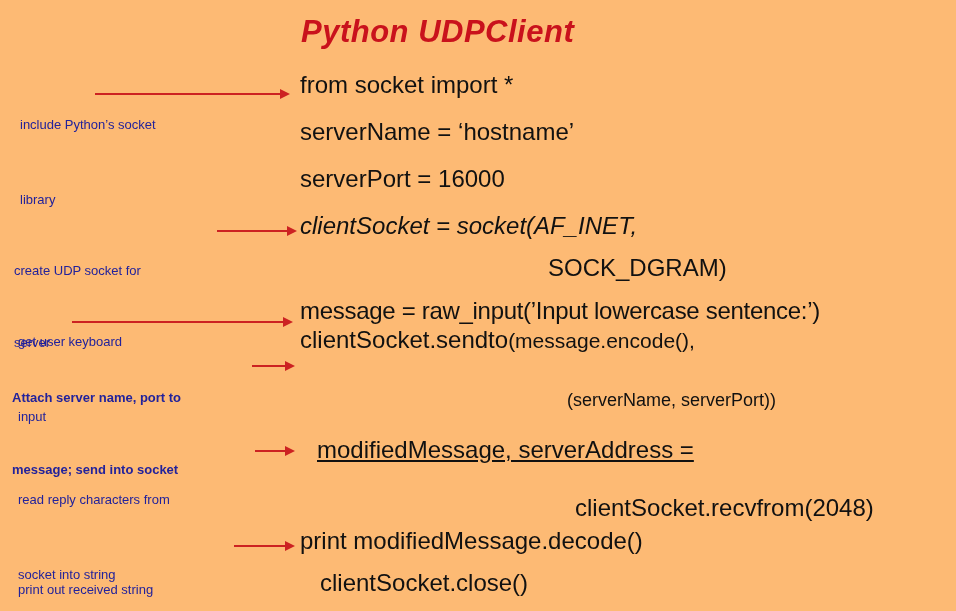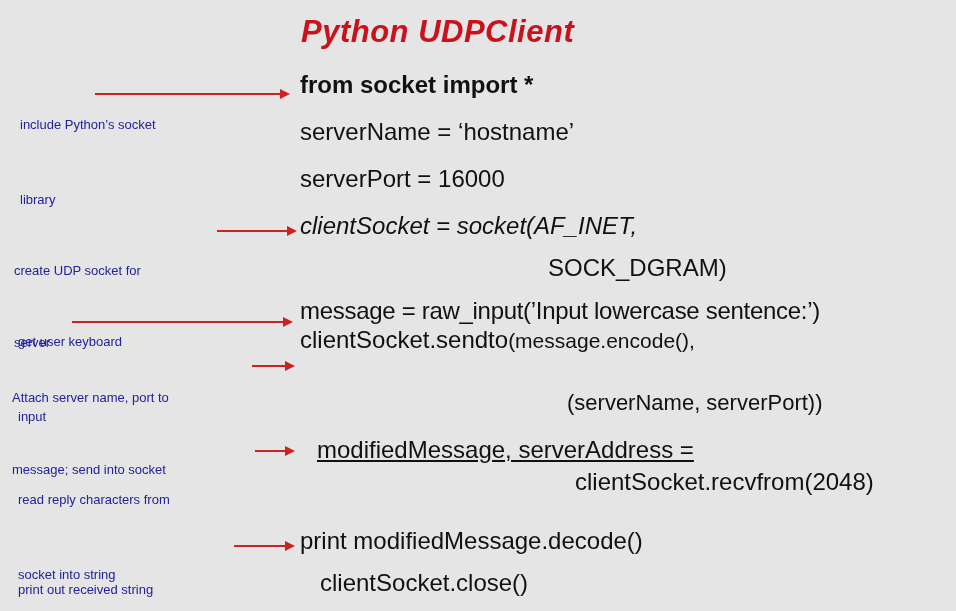--- a/index.html
+++ b/index.html
@@ -6,58 +6,58 @@
     --title-red:#C9121C;
     --annotation-blue:#22229B;
     --arrow-red:#CC2222;
     --code-black:#111111;
   }
   *{margin:0;padding:0;box-sizing:border-box;}
   body{background:#ffffff;font-family:"Liberation Sans", sans-serif;}
   .slide{
     position:relative;
     width:956px;height:611px;
-    background:#e5e5e5;
+    background:#fdba74;
     overflow:hidden;
   }
   .title{
     position:absolute;left:301px;top:14px;
     font-size:31px;font-weight:bold;font-style:italic;
     color:var(--title-red);
     letter-spacing:0.5px;
     white-space:pre;
   }
   .code{
     position:absolute;
     font-size:24px;color:var(--code-black);
     white-space:pre;
   }
-  .l1{left:300px;top:71px;font-weight:bold;}
+  .l1{left:300px;top:71px;}
   .l2{left:300px;top:118px;}
   .l3{left:300px;top:165px;}
   .l4{left:300px;top:212px;font-style:italic;}
   .l5{left:548px;top:254px;}
   .l6{left:300px;top:297px;letter-spacing:-0.3px;}
   .l7{left:300px;top:326px;}
   .code-args{font-size:21px;}
-  .l8{left:567px;top:390px;font-size:22px;}
+  .l8{left:567px;top:390px;font-size:18px;}
   .l9{left:317px;top:436px;text-decoration:underline;}
-  .l10{left:575px;top:468px;text-align:right;}
+  .l10{left:575px;top:494px;text-align:right;}
   .l11{left:300px;top:527px;}
   .l12{left:300px;top:569px;margin-left:20px;}
   .ann{
     position:absolute;
     color:var(--annotation-blue);
     font-size:13px;line-height:25px;
     white-space:pre;
   }
   .a1{left:20px;top:62px;}
   .a2{left:14px;top:211px;line-height:24px;}
   .a3{left:18px;top:279px;}
-  .a4{left:12px;top:338px;line-height:24px;}
+  .a4{left:12px;top:338px;line-height:24px;font-weight:bold;}
   .a5{left:18px;top:437px;}
   .a6{left:18px;top:530px;line-height:24px;}
   .arrow{
     position:absolute;height:2px;
     background:var(--arrow-red);
   }
   .arrow::after{
     content:"";position:absolute;right:-9px;top:-4px;
     width:0;height:0;
     border-left:10px solid var(--arrow-red);

